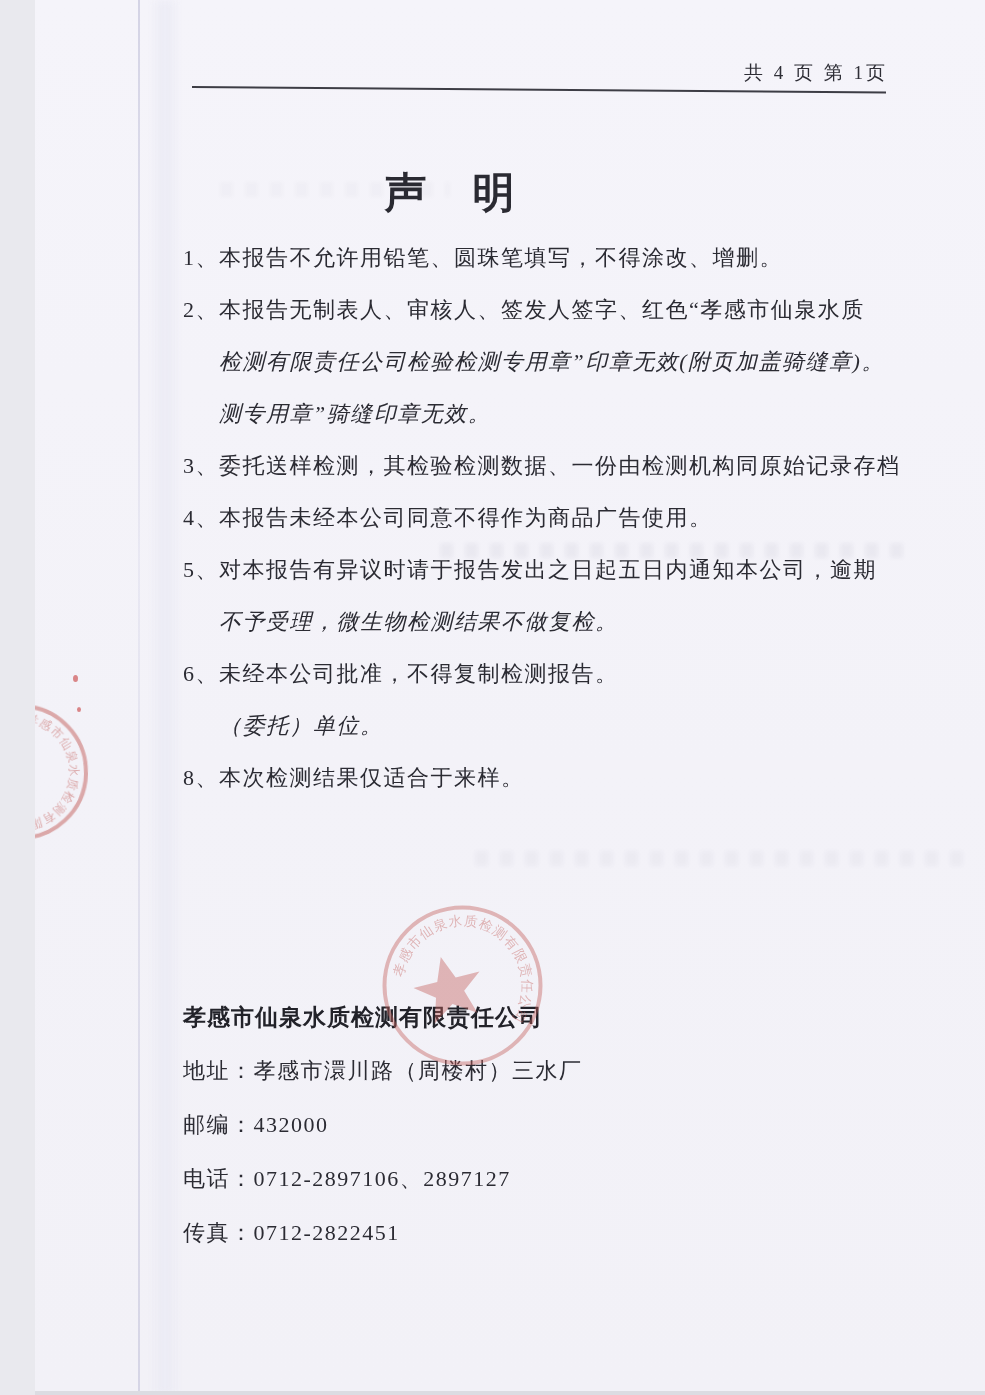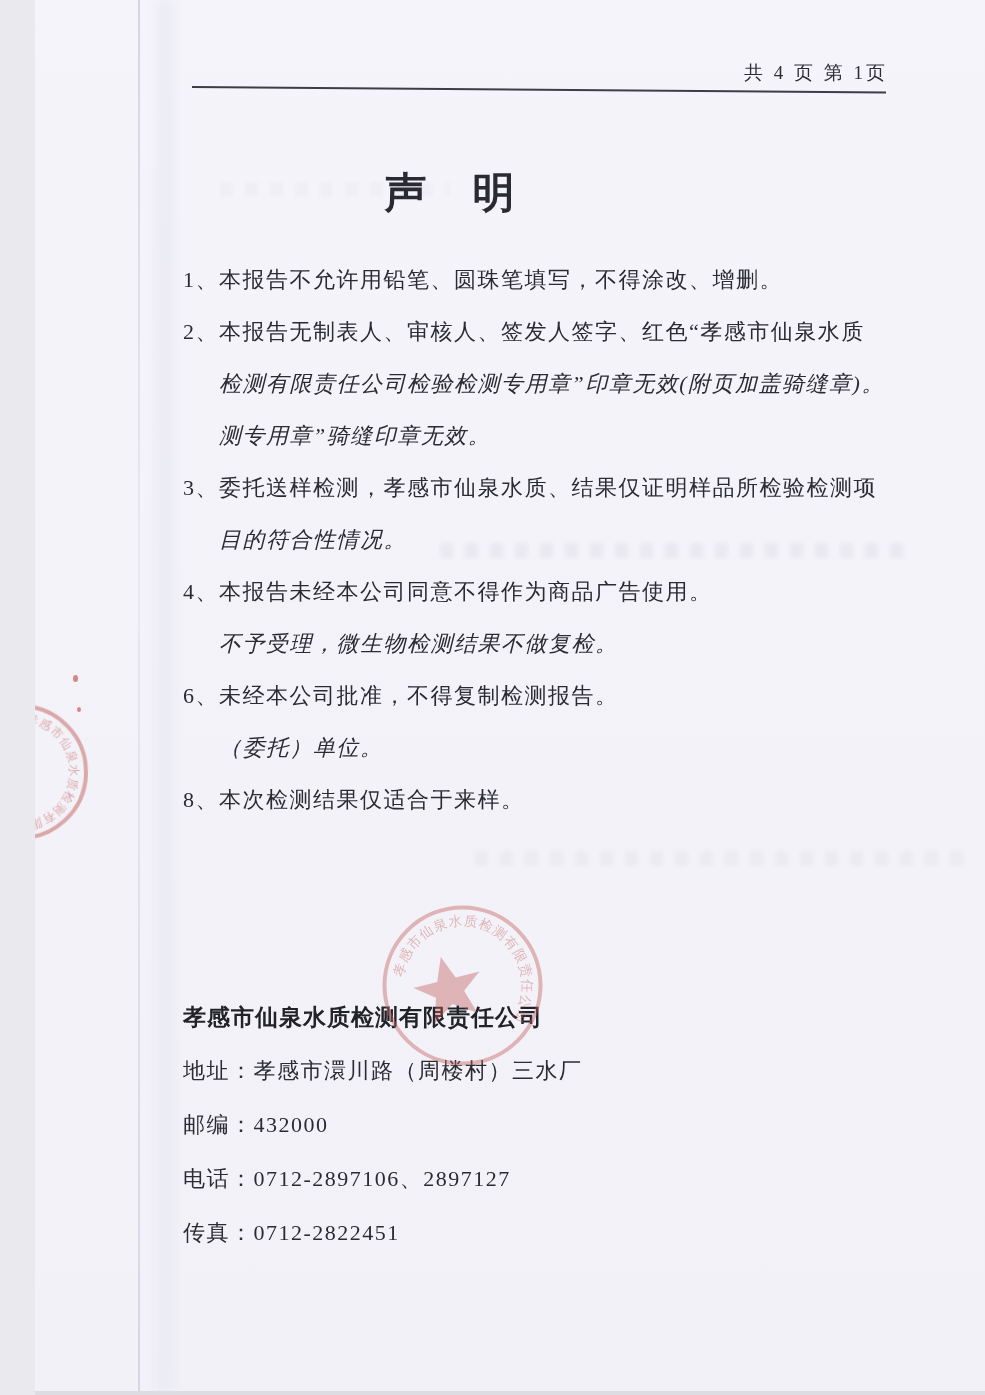--- a/index.html
+++ b/index.html
@@ -33,21 +33,21 @@
     position:absolute;left:157px;top:86px;width:694px;height:2px;
     background:#3d3d45;transform:rotate(.45deg);transform-origin:left center;
   }
   
   .doc-title{
     position:absolute;top:165px;left:0;width:831px;text-align:center;
     font-size:42px;font-weight:bold;letter-spacing:2px;color:#2a2a32;
   }
   
   .items{
-    position:absolute;left:148px;top:254px;width:724px;
+    position:absolute;left:148px;top:232px;width:724px;
     font-size:22px;line-height:52px;letter-spacing:1.5px;color:#2b2b33;
   }
   .line{height:52px;white-space:nowrap;}
   .line.cont{padding-left:36px;font-style:italic;}
   .num{display:inline;}
   
   .company{
     position:absolute;left:148px;top:990px;width:724px;
     font-size:22px;line-height:54px;letter-spacing:1.5px;color:#2b2b33;
   }
@@ -79,25 +79,25 @@
 
   <div class="doc-title">声　明</div>
 
   <div class="items">
     <div class="line"><span class="num">1、</span><span>本报告不允许用铅笔、圆珠笔填写，不得涂改、增删。</span></div>
 
     <div class="line"><span class="num">2、</span><span>本报告无制表人、审核人、签发人签字、红色“孝感市仙泉水质</span></div>
     <div class="line cont">检测有限责任公司检验检测专用章”印章无效(附页加盖骑缝章)。</div>
     <div class="line cont">测专用章”骑缝印章无效。</div>
 
-    <div class="line"><span class="num">3、</span><span>委托送样检测，孝感市仙泉水质、结果仅证明样品所检验检测项</span></div>
-    <div class="line cont">目的符合性情况。</div>
+    <div class="line"><span class="num">3、</span><span>委托送样检测，其检验检测数据、一份由检测机构同原始记录存档</span></div>
 
     <div class="line"><span class="num">4、</span><span>本报告未经本公司同意不得作为商品广告使用。</span></div>
 
+    <div class="line"><span class="num">5、</span><span>对本报告有异议时请于报告发出之日起五日内通知本公司，逾期</span></div>
     <div class="line cont">不予受理，微生物检测结果不做复检。</div>
 
     <div class="line"><span class="num">6、</span><span>未经本公司批准，不得复制检测报告。</span></div>
 
     <div class="line cont">（委托）单位。</div>
 
     <div class="line"><span class="num">8、</span><span>本次检测结果仅适合于来样。</span></div>
   </div>
 
   <div class="company">

